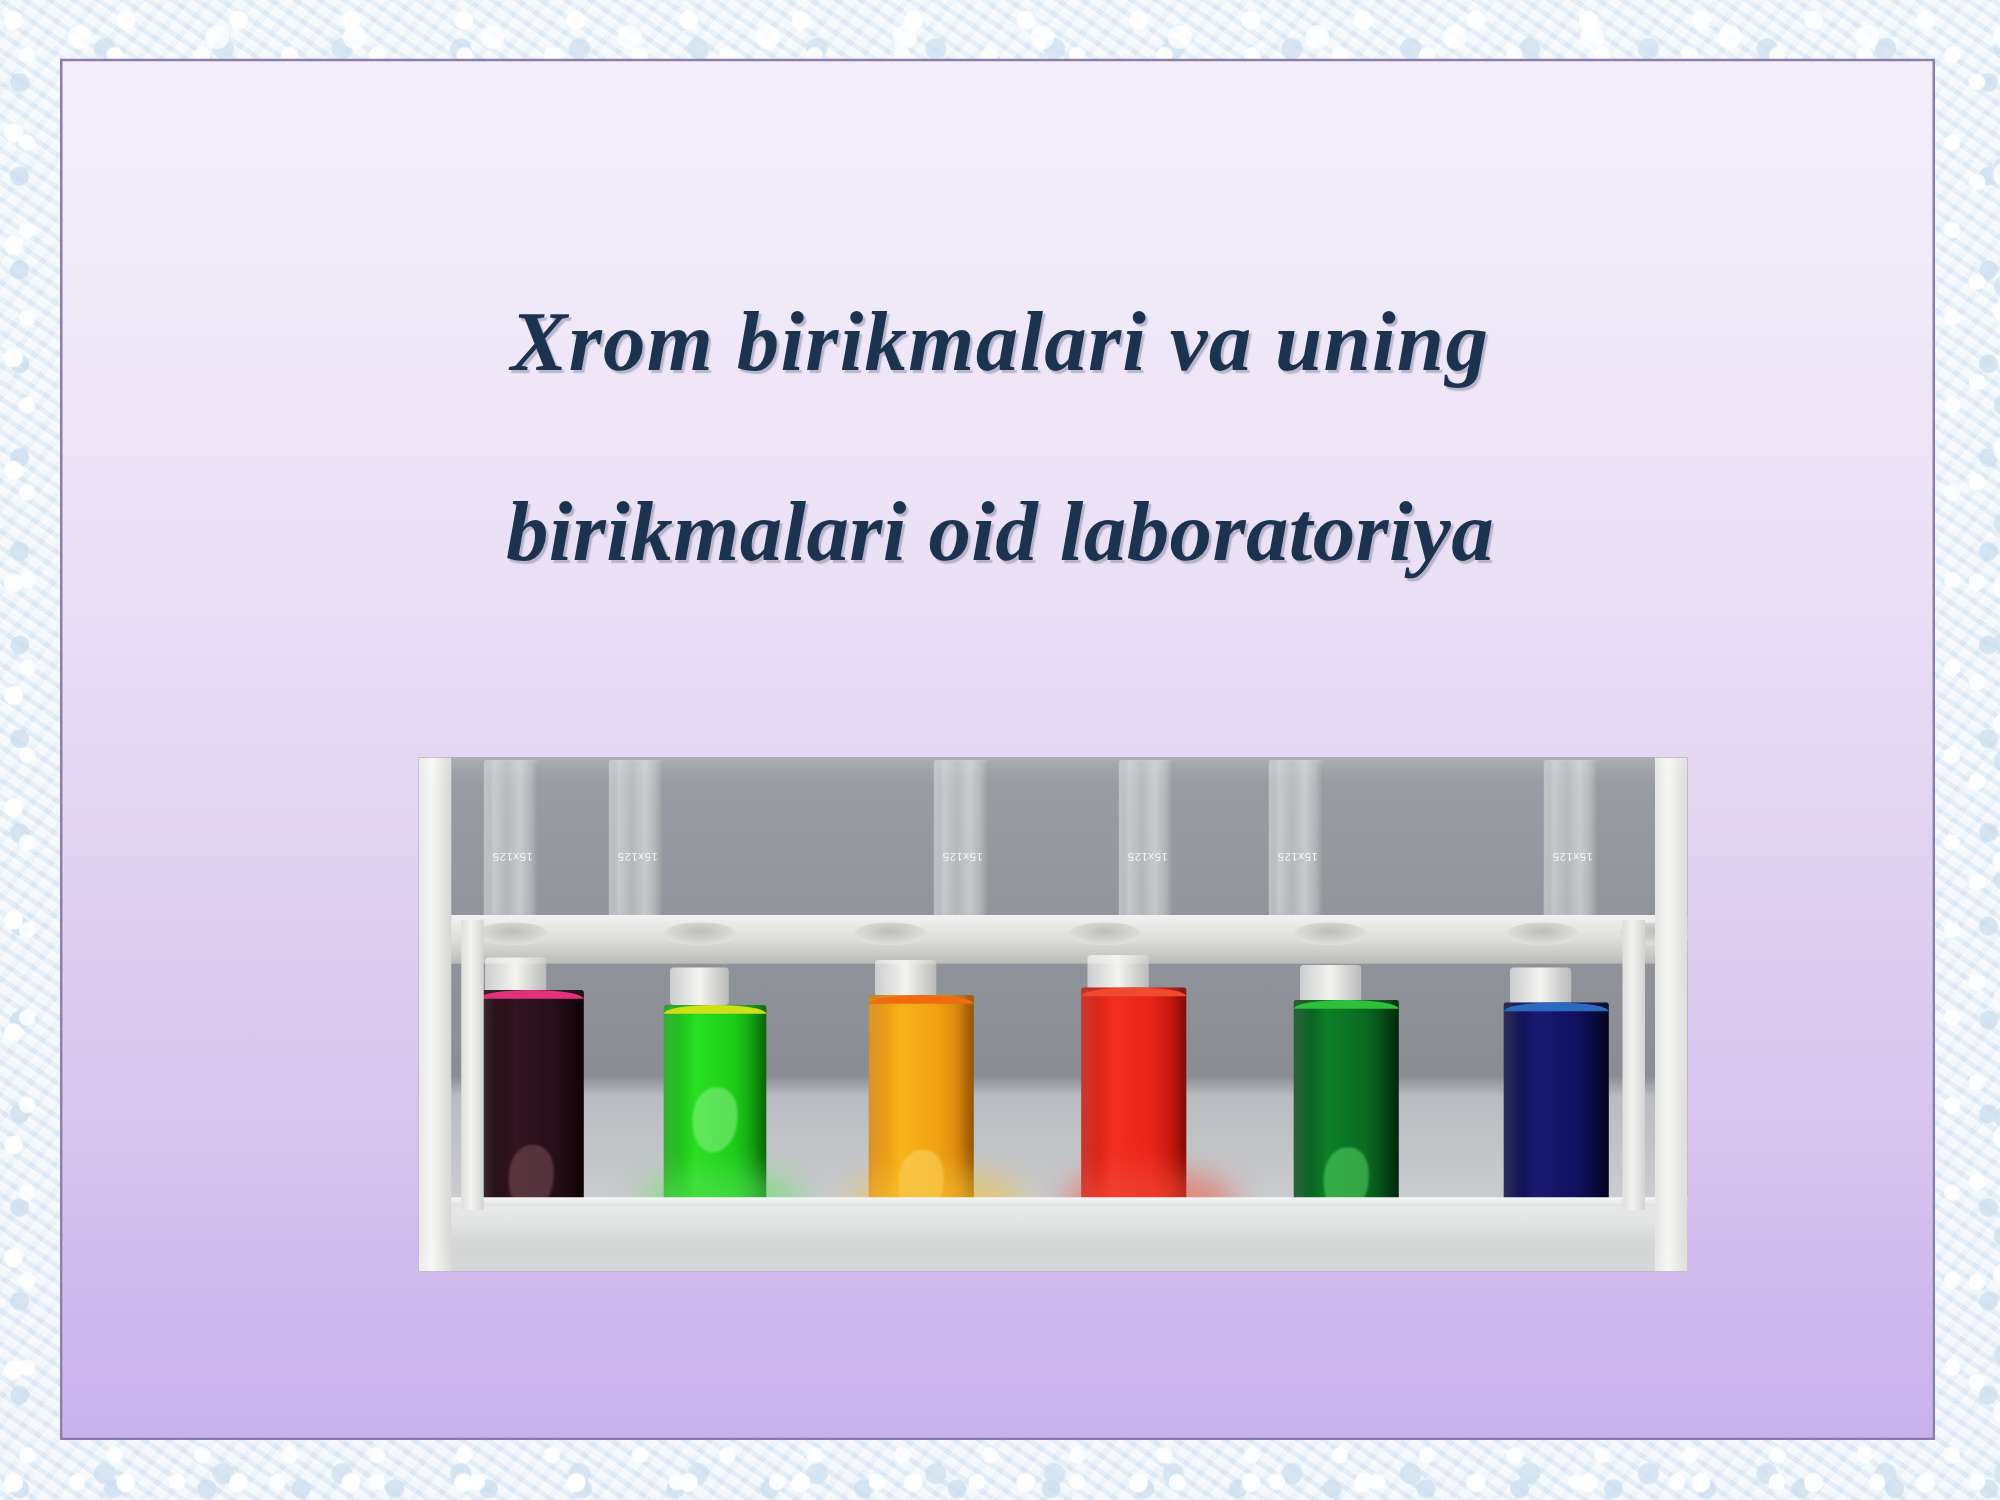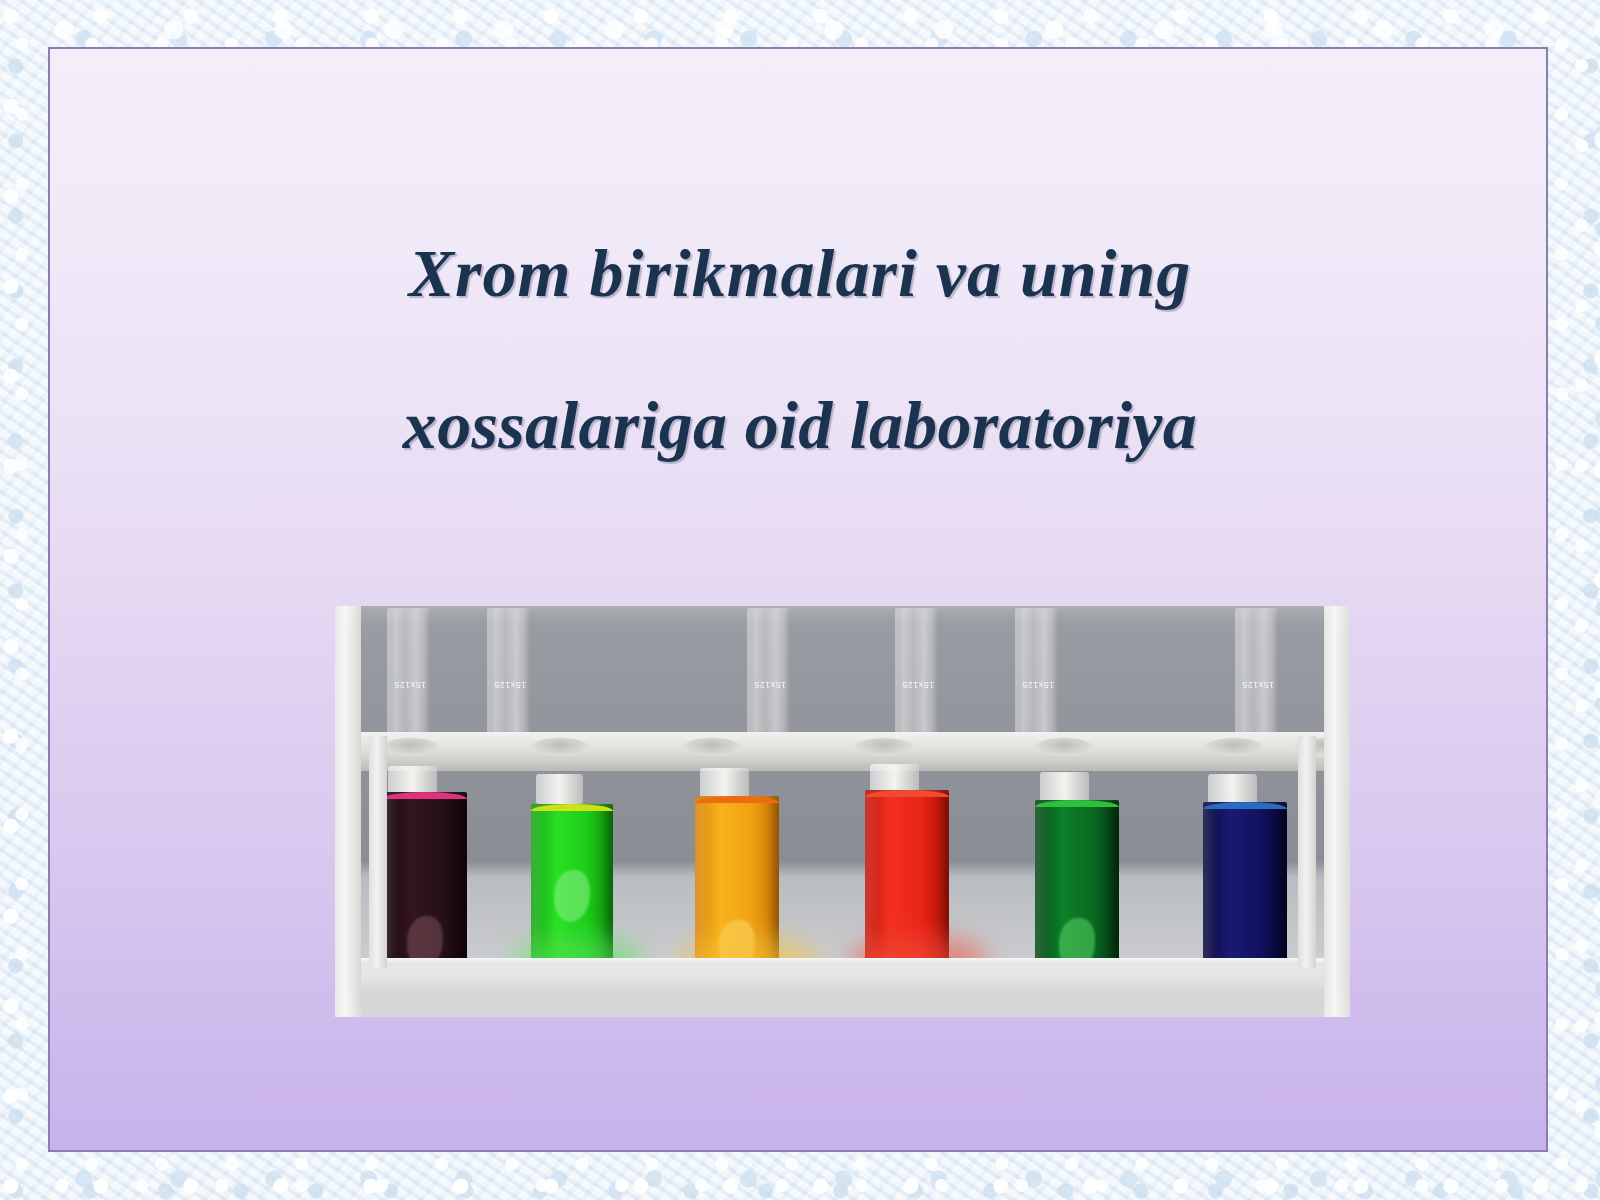--- a/index.html
+++ b/index.html
@@ -119,21 +119,21 @@
 </style>
 </head>
 <body>
 
 <div id="outer-bg"></div>
 
 <div id="slide">
 
   <div id="title">
     <span class="t-line l1">Xrom birikmalari  va  uning</span>
-    <span class="t-line l2">xossalariga  oid  laboratoriya</span>
+    <span class="t-line l2">birikmalari  oid  laboratoriya</span>
   </div>
 
   <div id="photo">
     <div class="bg-wall"></div>
 
     <div class="utube" style="left:52px;">
       <div class="mark">15x125</div>
     </div>
     <div class="utube" style="left:152px;">
       <div class="mark">15x125</div>

